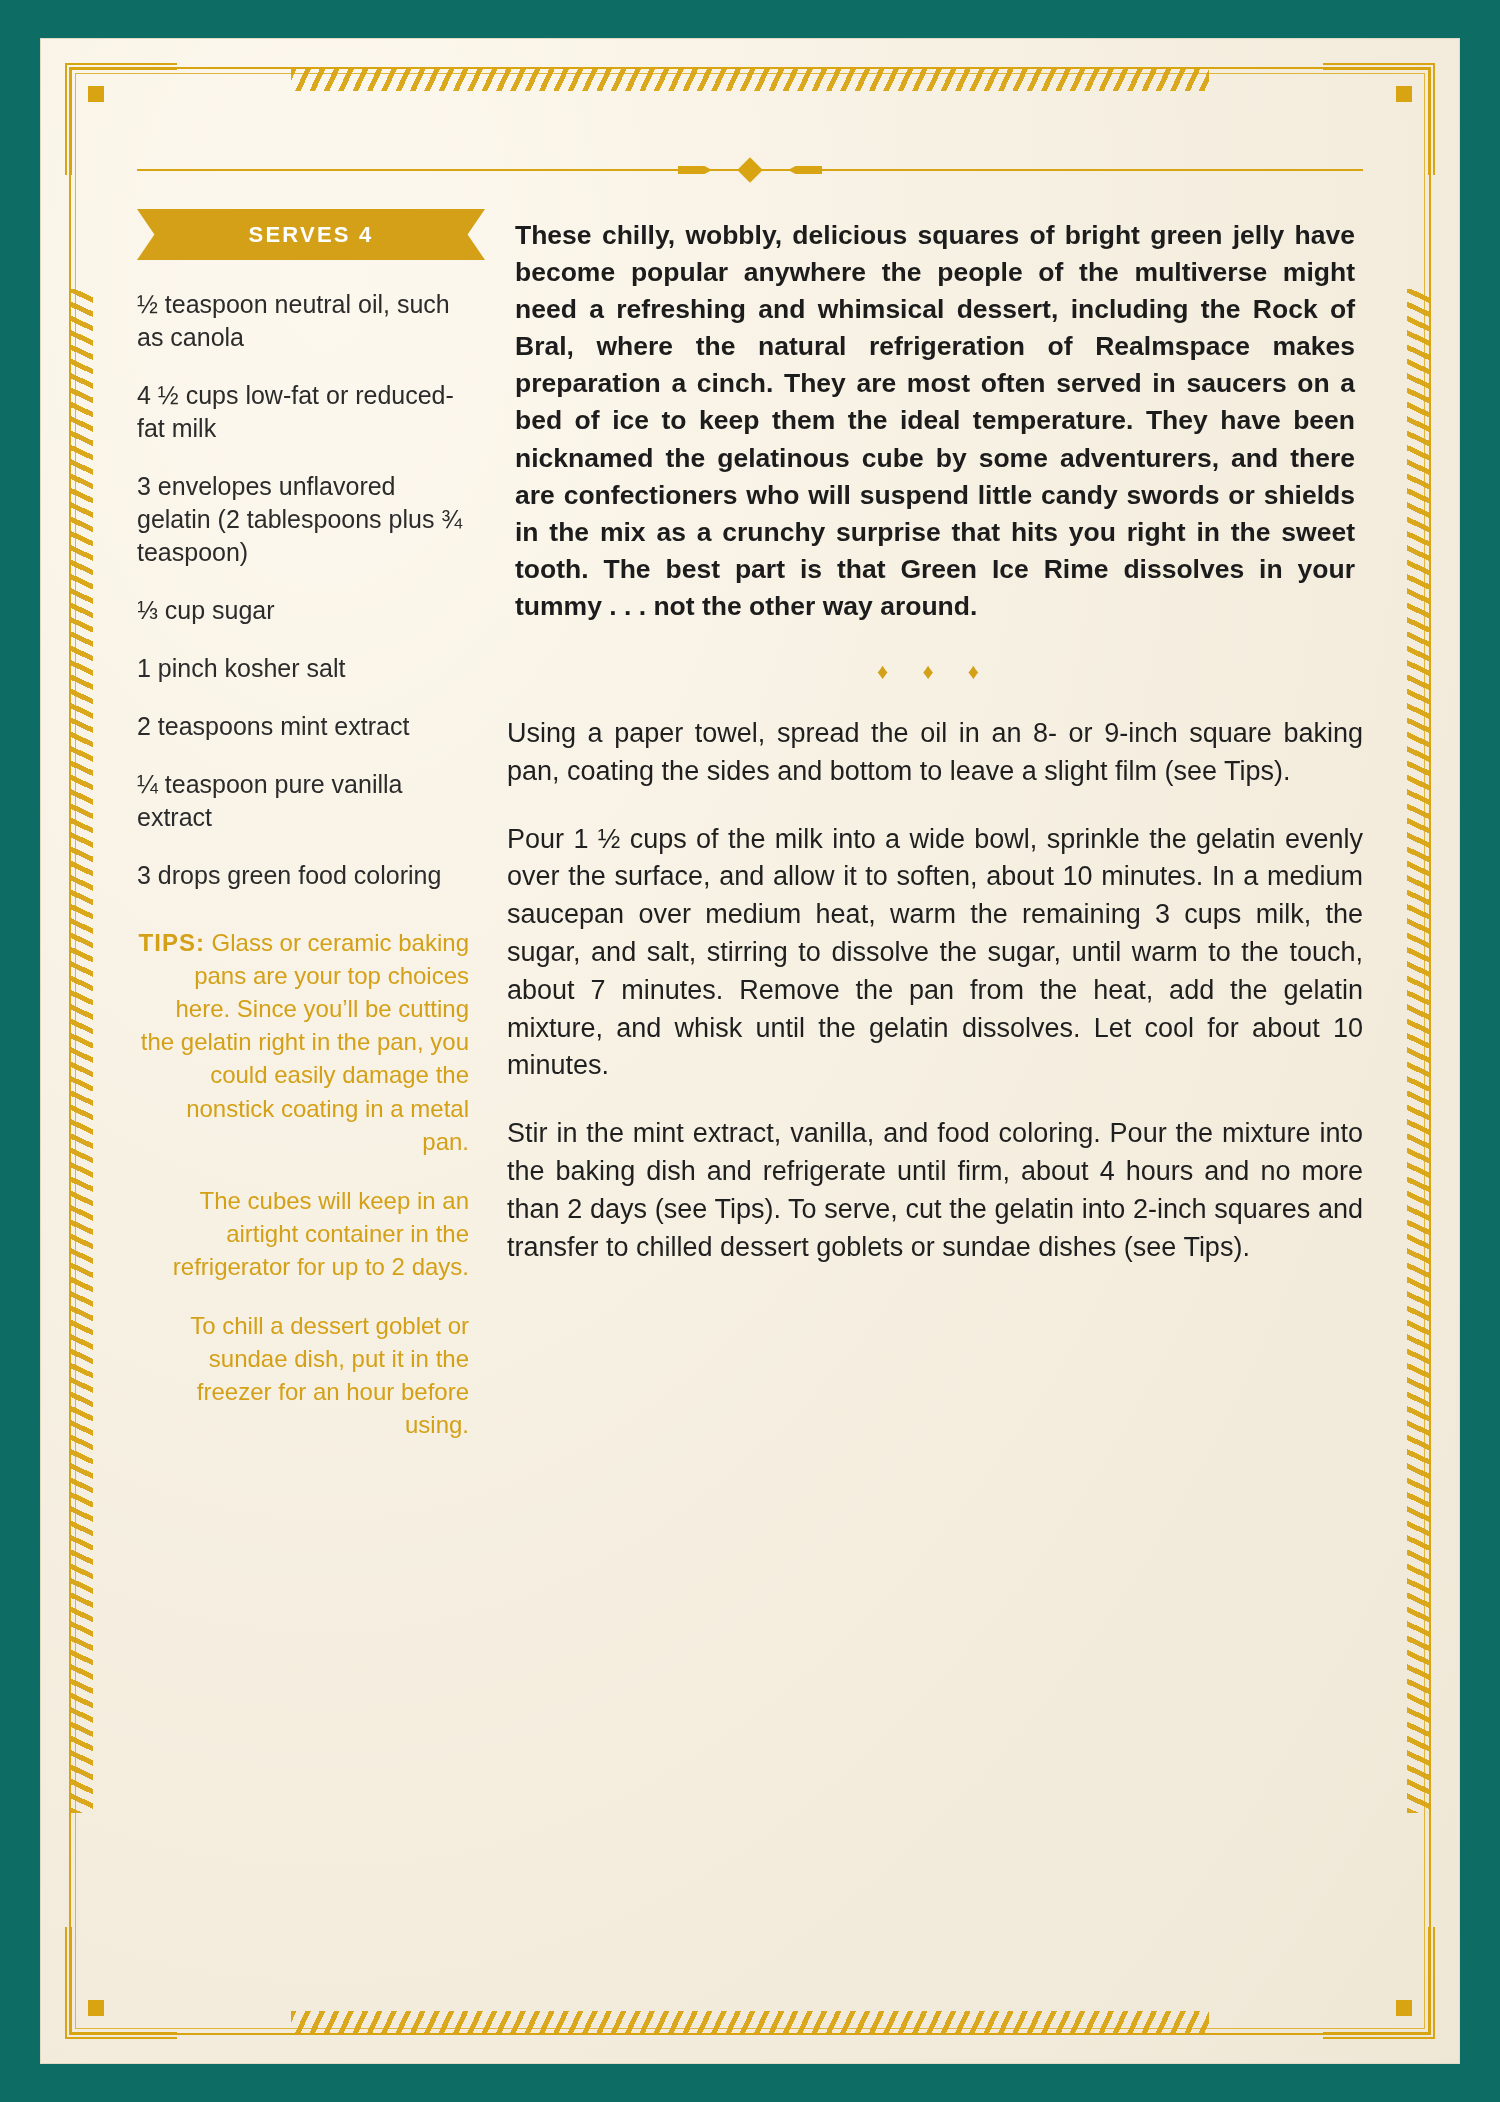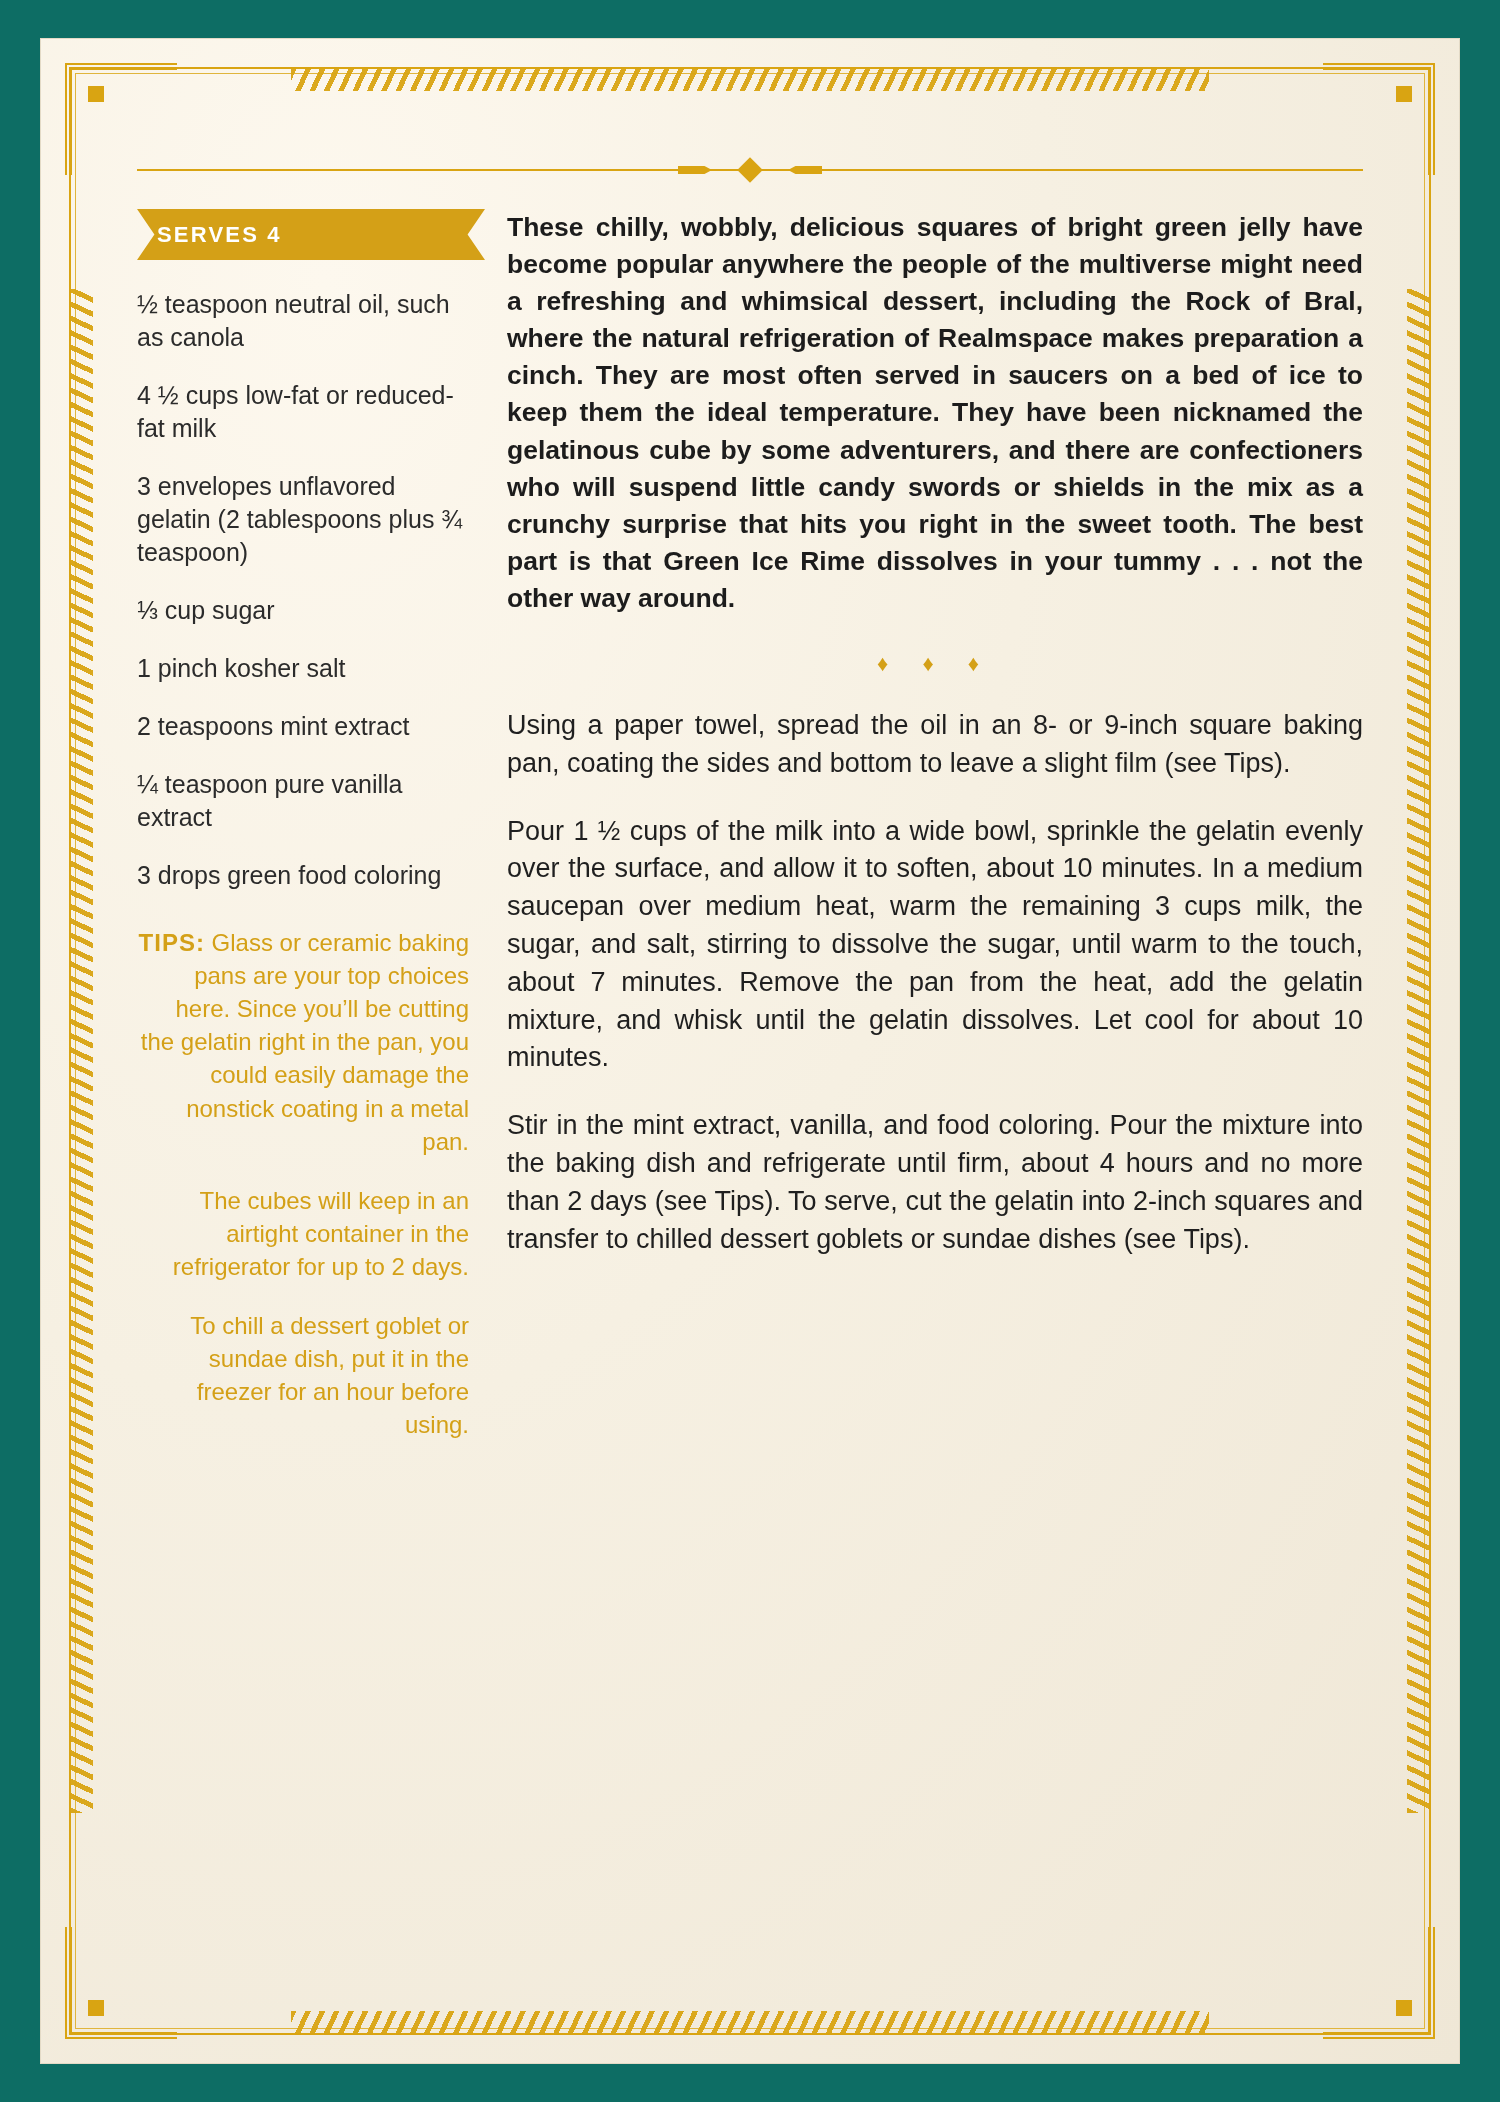--- a/index.html
+++ b/index.html
@@ -164,20 +164,21 @@
   }
 
   .serves {
     position: relative;
     display: block;
     background: #d4a017;
     color: #ffffff;
     font-weight: bold;
     font-size: 22px;
     letter-spacing: 2.2px;
+    text-align: center;
     padding: 13px 20px 12px;
     width: 348px;
     box-sizing: border-box;
     clip-path: polygon(0 0, 100% 0, 95% 50%, 100% 100%, 0 100%, 5% 50%);
   }
 
   .ingredients {
     margin: 28px 0 0 0;
     padding: 0;
     list-style: none;
@@ -205,21 +206,21 @@
     letter-spacing: 1px;
   }
 
   .intro {
     font-family: "Liberation Sans", sans-serif;
     font-weight: bold;
     font-size: 26.5px;
     line-height: 1.40;
     color: #1c1c1c;
     text-align: justify;
-    margin: 0;
+    margin: 8px;
   }
   .dots {
     text-align: center;
     color: #d4a017;
     letter-spacing: 14px;
     font-size: 22px;
     margin: 34px 0 30px 0;
   }
   .steps p {
     font-family: Liberation Sans, sans-serif;

